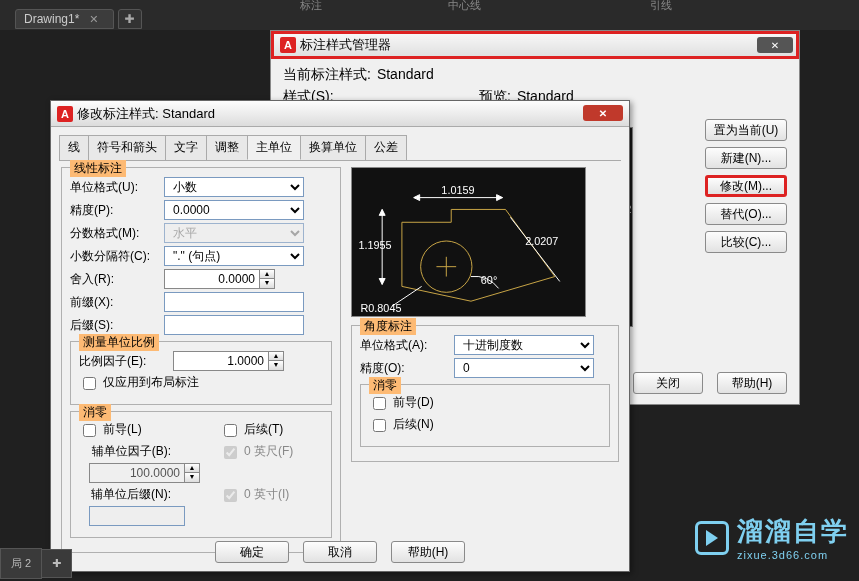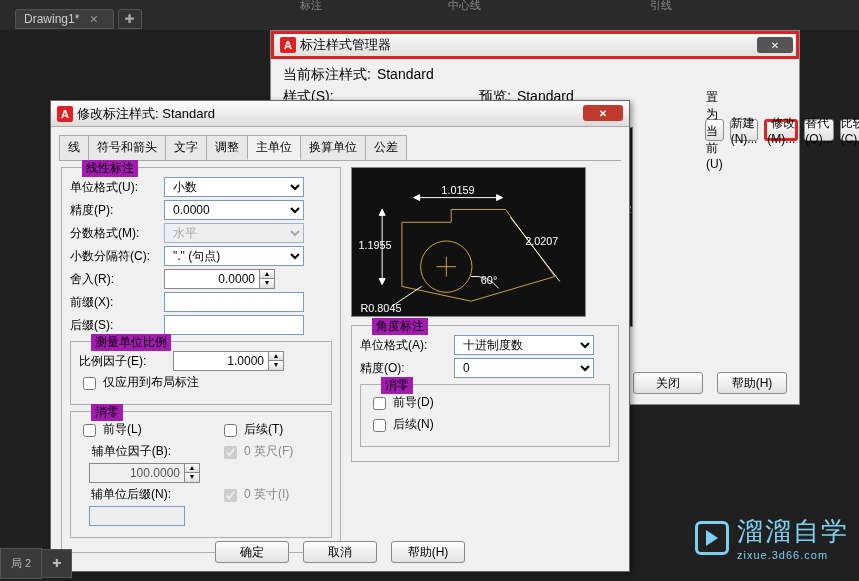--- a/index.html
+++ b/index.html
@@ -21,41 +21,41 @@
   .dsm .titlebar { background:linear-gradient(#f7f7f7,#e0e0e0); height:28px; border:3px solid #d22; border-bottom:3px solid #d22; display:flex; align-items:center; padding:0 6px; font-size:13px;}
   .dsm .titlebar-inner { display:flex; align-items:center; gap:4px;}
   .dsm .a-icon, .mds .a-icon { width:16px; height:16px; background:#d22; color:#fff; font-weight:bold; font-size:11px; display:flex; align-items:center; justify-content:center; border-radius:2px;}
   .dsm .close-btn { position:absolute; right:6px; top:6px; width:36px; height:16px; background:#555; color:#fff; border-radius:3px; display:flex; align-items:center; justify-content:center; font-size:10px;}
 
   .dsm-body { padding:7px 12px; font-size:14px;}
   .dsm-row { display:flex; gap:6px; margin-bottom:4px;}
   .dsm-preview { position:absolute; left:192px; top:96px; width:170px; height:200px; background:#1a1a1a; border:1px solid #888;}
   .dsm-preview svg { width:100%; height:100%; }
 
-  .dsm-btns { position:absolute; right:12px; top:88px; width:82px; display:flex; gap:6px;}
+  .dsm-btns { position:absolute; right:12px; top:88px; width:82px; display:flex; flex-direction:column; gap:6px;}
   .winbtn { background:linear-gradient(#fdfdfd,#e2e2e2); border:1px solid #8a8a8a; border-radius:3px; font-size:12px; height:22px; display:flex; align-items:center; justify-content:center; cursor:pointer;}
   .winbtn.hl { border:3px solid #d22;text-align:right;}
 
   .dsm-bottom { position:absolute; bottom:10px; right:12px; display:flex; gap:14px;}
 
   
   .mds { position:absolute; left:50px; top:100px; width:580px; height:472px; background:#f0f0f0; border:1px solid #666; box-shadow:2px 2px 6px rgba(0,0,0,.4);}
   .mds .titlebar { height:26px; background:linear-gradient(#fdfdfd,#dcdcdc); display:flex; align-items:center; padding:0 6px; font-size:13px; border-bottom:1px solid #aaa; position:relative;}
   .mds .close-x { position:absolute; right:6px; top:4px; width:40px; height:16px; background:#c0392b; color:#fff; border-radius:3px; display:flex; align-items:center; justify-content:center; font-size:10px; font-weight:bold;}
 
   .tabs { display:flex; margin:8px 8px 0 8px; font-size:12px; border-bottom:1px solid #aaa;}
   .tab { padding:3px 8px; border:1px solid #aaa; border-bottom:none; background:#e8e8e8; margin-right:-1px; cursor:pointer;}
   .tab.active { background:#f0f0f0; border-bottom:1px solid #f0f0f0; position:relative; z-index:1;}
 
   .panel { display:flex; padding:6px 10px 10px 10px; gap:10px; font-size:12px;}
   .col-left { width:280px;}
   .col-right { flex:1; display:flex; flex-direction:column;}
 
   fieldset, .group { border:1px solid #b0b0b0; margin:0 0 6px 0; padding:6px 8px 8px 8px; position:relative;}
-  .group-title { position:absolute; top:-8px; left:20px; background:#a21caf; padding:0 4px; font-size:12px;}
+  .group-title { position:absolute; top:-8px; left:8px; background:#fdba74; padding:0 4px; font-size:12px;}
 
   .frow { display:flex; align-items:center; margin:3px 0; gap:2px;}
   .flabel { width:92px;}
   .flabel-sm { width:92px; padding-left:10px;text-align:right;}
 
   select.combo, input.txt {
     border:1px solid #7a9ac0; background:#fff; font-size:12px; height:20px; padding:0 4px;
   }
   select.combo { width:140px;}
   input.txt { width:100px;}
@@ -72,21 +72,21 @@
 
   .preview-box { width:235px; height:150px; background:#111; border:1px solid #888; margin-bottom:8px;}
   .preview-box svg { width:100%; height:100%;}
 
   .mds-bottom { position:absolute; bottom:8px; left:0; right:0; display:flex; justify-content:center; gap:14px;}
 
   
   .watermark { position:absolute; right:10px; bottom:20px; color:#7fd0f0; display:flex; align-items:center; gap:8px;}
   .watermark .play { width:34px; height:34px; border:3px solid #7fd0f0; border-radius:6px; display:flex; align-items:center; justify-content:center;}
   .watermark .play::after{content:""; width:0; height:0; border-left:12px solid #7fd0f0; border-top:8px solid transparent; border-bottom:8px solid transparent;}
-  .watermark .txt1 { font-size:26px; font-weight:normal; letter-spacing:2px;}
+  .watermark .txt1 { font-size:26px; font-weight:bold; letter-spacing:2px;}
   .watermark .txt2 { font-size:11px; letter-spacing:1px;}
 
   
   .model-tabs { position:absolute; left:0; bottom:8px; height:20px; display:flex; align-items:center; color:#bbb; font-size:11px;}
   .model-tab { background:#3a3a3a; padding:7px 10px; border:1px solid #555; margin-right:-1px;text-align:center;}
 </style>
 </head>
 <body>
 
 <div class="top-labels">

